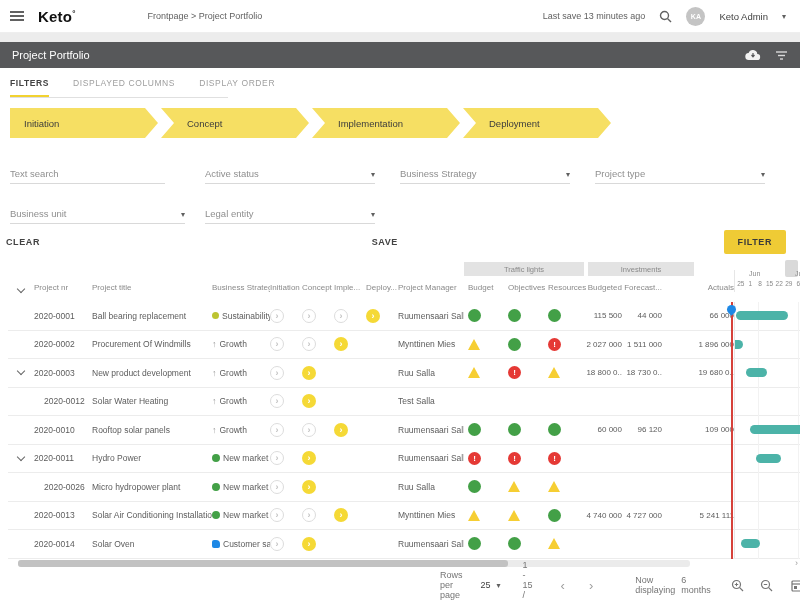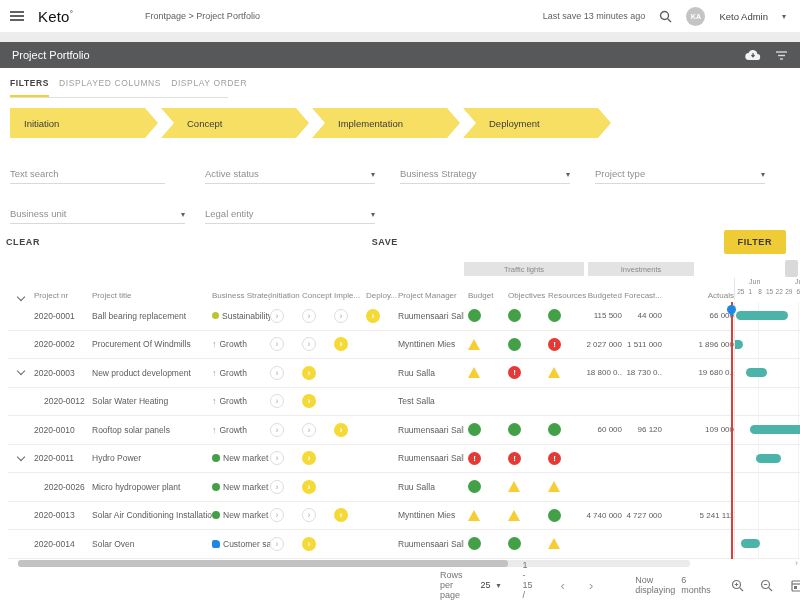--- a/index.html
+++ b/index.html
@@ -3,38 +3,38 @@
 <meta charset="utf-8">
 <style>
   html,body{margin:0;padding:0;background:#fff;}
   .app{position:relative;width:800px;height:600px;overflow:hidden;background:#fff;
        font-family:"Liberation Sans",sans-serif;color:#424242;}
   
   .topbar{position:absolute;left:0;top:0;width:800px;height:32px;background:#fff;
           display:flex;align-items:center;border-bottom:1px solid #eee;}
   .hamburger{width:14px;margin-left:10px;cursor:pointer;}
   .hamburger i{display:block;height:1.5px;background:#616161;margin:2.5px 0;}
-  .logo{font-size:15px;font-weight:normal;color:#111;margin-left:14px;letter-spacing:.2px;}
+  .logo{font-size:15px;font-weight:bold;color:#111;margin-left:14px;letter-spacing:.2px;}
   .logo sup{font-size:8px;}
   .crumb{font-size:9px;color:#616161;margin-left:72px;}
   .top-right{margin-left:auto;display:flex;align-items:center;gap:14px;margin-right:14px;}
   .lastsave{font-size:9px;color:#616161;}
   .icon-btn{background:none;border:none;padding:0;cursor:pointer;display:flex;align-items:center;}
   .avatar{width:19px;height:19px;border-radius:50%;background:#c4c4c4;color:#fff;
           font-size:7px;display:flex;align-items:center;justify-content:center;font-weight:bold;}
   .username{font-size:9.5px;color:#424242;}
   .caret{font-size:8px;color:#616161;}
   .band{position:absolute;left:0;top:33px;width:800px;height:9px;background:#ececec;}
   
   .sec-header{position:absolute;left:0;top:42px;width:800px;height:26px;background:#57585a;
               display:flex;align-items:center;}
   .sec-title{color:#fff;font-size:11px;margin-left:12px;}
   .sec-icons{margin-left:auto;display:flex;align-items:center;gap:14px;margin-right:12px;}
   
-  .tabs{position:absolute;left:10px;top:78px;display:flex;gap:10px;font-size:8.5px;letter-spacing:.6px;}
+  .tabs{position:absolute;left:10px;top:78px;display:flex;gap:24px;font-size:8.5px;letter-spacing:.6px;}
   .tab{padding-bottom:7px;color:#9e9e9e;cursor:pointer;border-bottom:3px solid transparent;}
   .tab.active{color:#424242;font-weight:bold;border-bottom:3px solid #f2d230;}
   .tabs-rule{position:absolute;left:10px;top:97px;width:218px;height:1px;background:#e0e0e0;}
   
   .banners{position:absolute;left:10px;top:108px;display:flex;gap:3px;}
   .banner{width:148px;height:30px;background:#f6df63;display:flex;align-items:center;
           font-size:9.5px;color:#3c3c3c;padding-left:26px;box-sizing:border-box;
           clip-path:polygon(0 0,calc(100% - 13px) 0,100% 50%,calc(100% - 13px) 100%,0 100%,13px 50%);}
   .banner.first{clip-path:polygon(0 0,calc(100% - 13px) 0,100% 50%,calc(100% - 13px) 100%,0 100%);padding-left:14px;}
   
@@ -51,21 +51,21 @@
   .filter-btn{background:#efcb35;border:none;font-size:9px;font-weight:bold;letter-spacing:.6px;
               color:#3a3a3a;padding:7px 14px;border-radius:2px;cursor:pointer;
               font-family:"Liberation Sans",sans-serif;}
   
   .grp-row{position:absolute;left:8px;top:262px;display:flex;font-size:7.5px;color:#8a8a8a;}
   .grp-spacer{width:456px;}
   .grp-box{background:#e3e3e3;height:14px;display:flex;align-items:center;justify-content:center;}
   .grp-tl{width:120px;}
   .grp-inv{width:106px;margin-left:4px;}
   .corner-box{position:absolute;right:2px;top:260px;width:13px;height:17px;background:#d9d9d9;border-radius:2px;}
-  .hdr-row{position:absolute;left:8px;top:278px;width:792px;display:flex;align-items:flex-end;
+  .hdr-row{position:absolute;left:8px;top:270px;width:792px;display:flex;align-items:flex-end;
            font-size:8px;color:#8a8a8a;padding-bottom:4px;box-sizing:border-box;}
   .c-exp{width:26px;flex:none;display:flex;align-items:center;justify-content:center;}
   .c-nr{width:58px;flex:none;white-space:nowrap;overflow:hidden;}
   .c-nr.indent{padding-left:10px;box-sizing:border-box;}
   .c-title{width:120px;flex:none;white-space:nowrap;overflow:hidden;}
   .c-strat{width:58px;flex:none;white-space:nowrap;overflow:hidden;display:flex;align-items:center;gap:3px;}
   .c-stage{width:32px;flex:none;white-space:nowrap;overflow:hidden;display:flex;justify-content:flex-start;}
   .c-mgr{width:66px;flex:none;white-space:nowrap;overflow:hidden;}
   .c-light{width:40px;flex:none;display:flex;justify-content:flex-start;padding-left:4px;box-sizing:border-box;}
   .c-money{width:38px;flex:none;text-align:right;white-space:nowrap;overflow:hidden;font-size:8px;}

